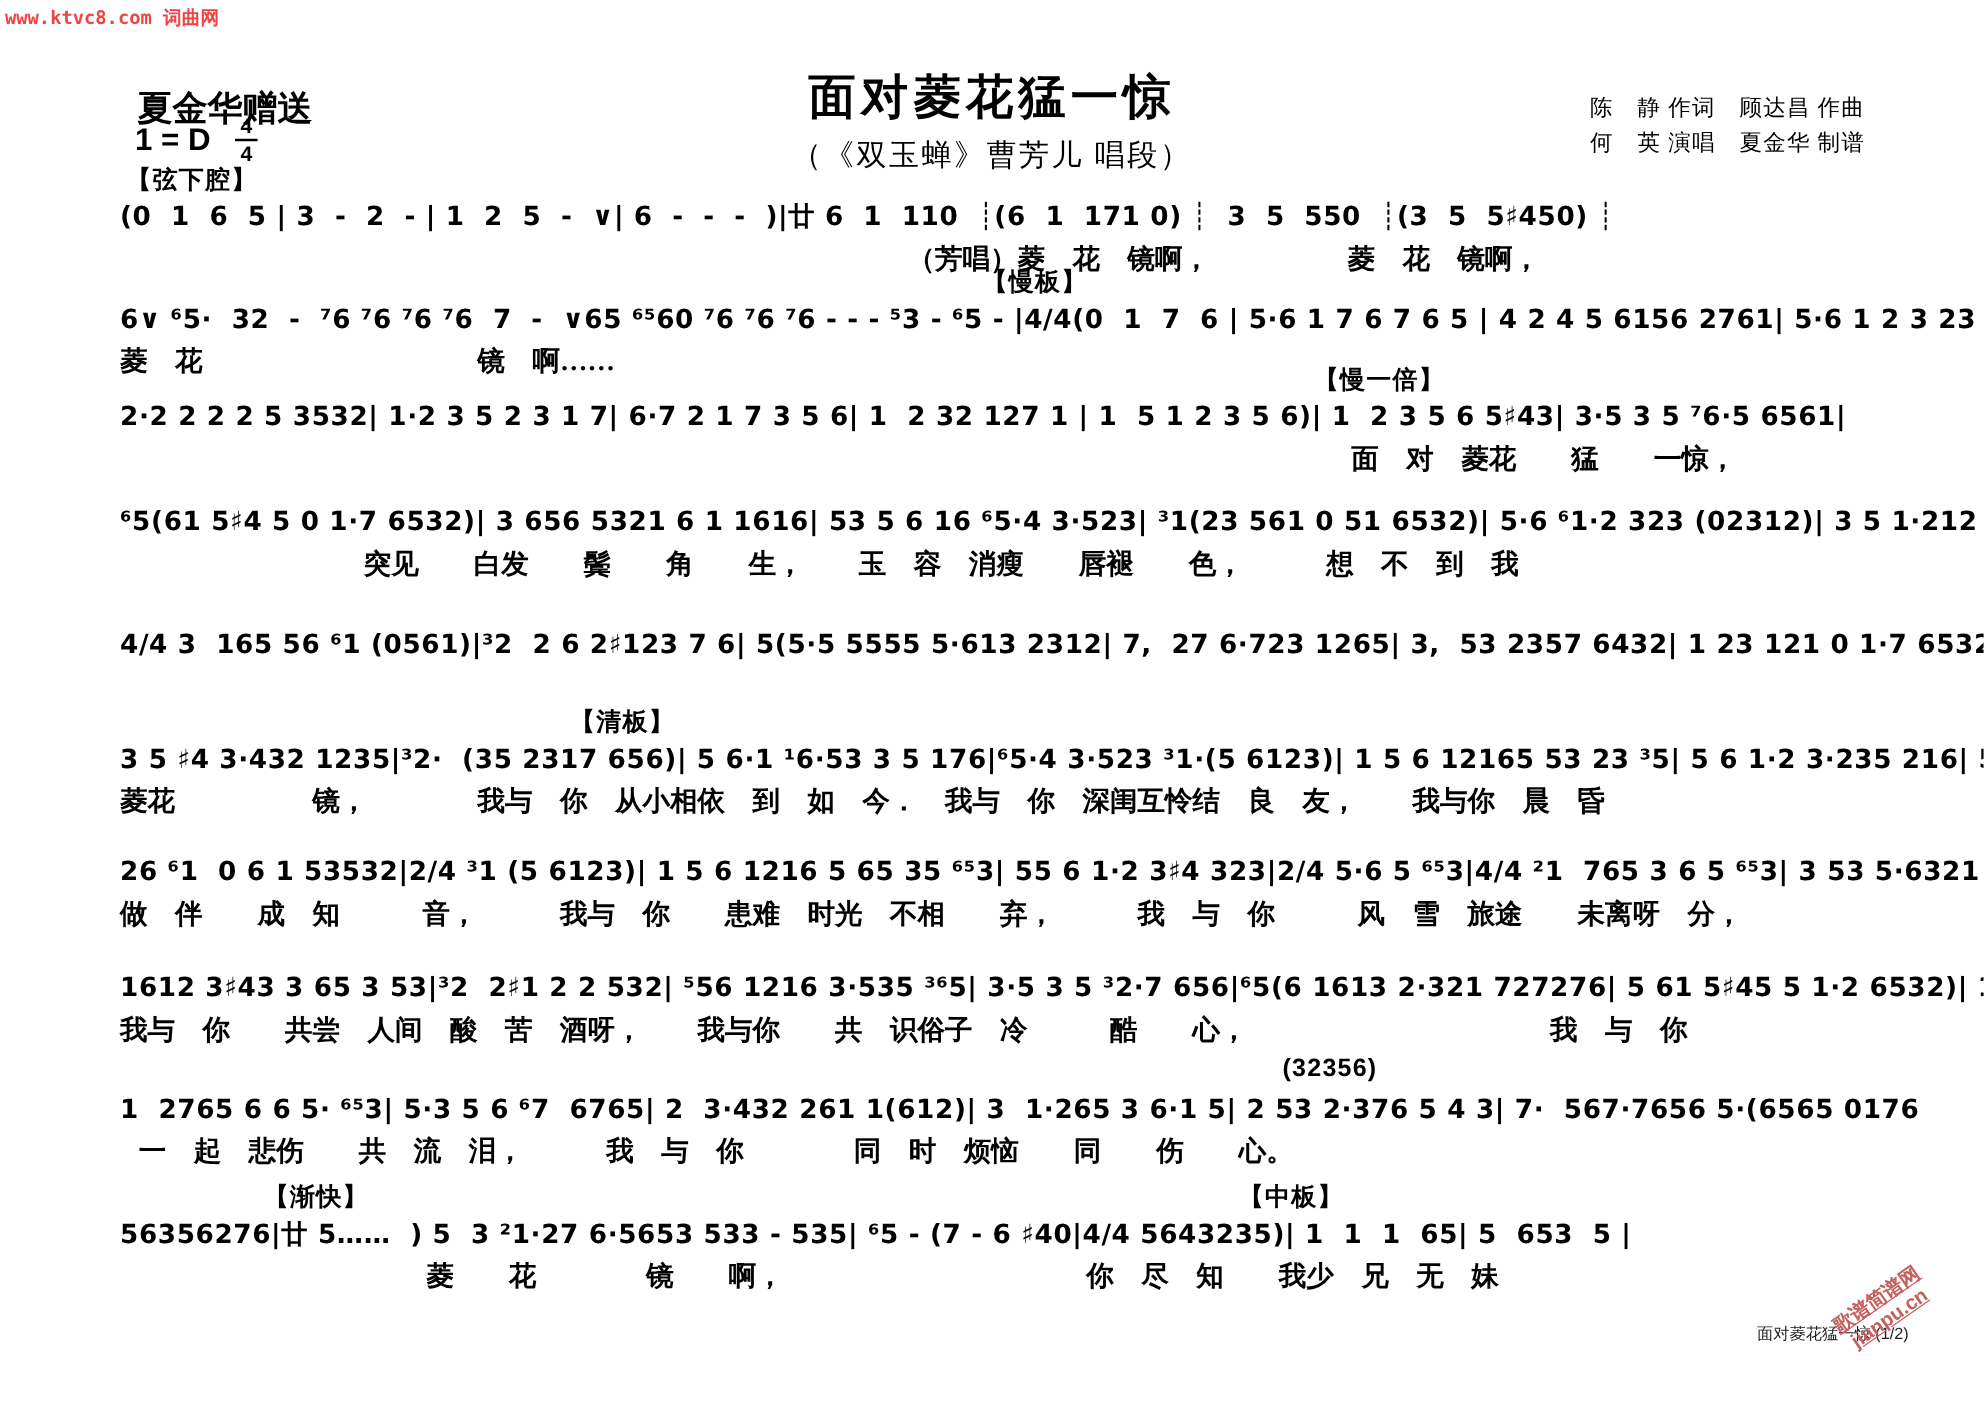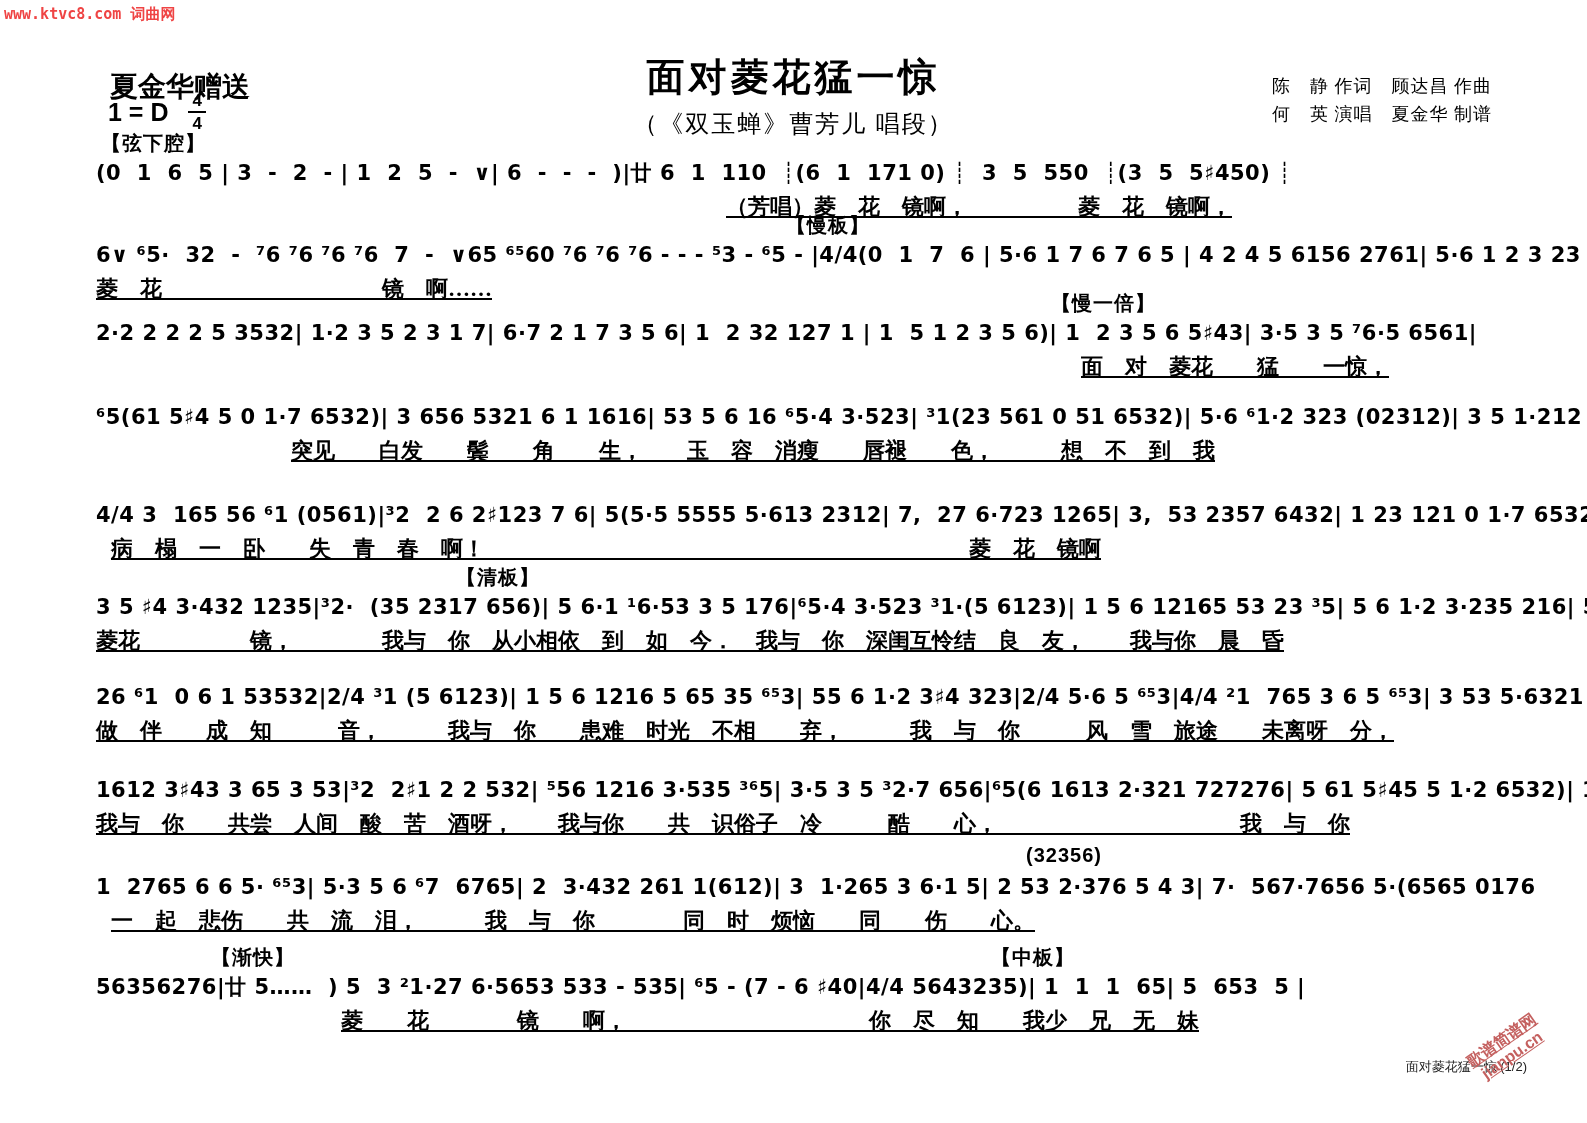--- a/index.html
+++ b/index.html
@@ -47,21 +47,21 @@
     position:absolute;top:0;
     font-size:20px;font-weight:700;letter-spacing:1px;white-space:pre;
   }
   .notes{
     font-family:"DejaVu Sans", sans-serif;
     font-weight:700;font-size:21px;line-height:34px;height:36px;
     white-space:pre;letter-spacing:0.5px;
   }
   .lyrics{
     font-family:"Liberation Serif", serif;
-    font-size:22px;line-height:30px;white-space:pre;font-weight:700;text-decoration:underline;
+    font-size:22px;line-height:30px;white-space:pre;font-weight:700;
   }
   .footer-label{
     position:absolute;left:0;right:60px;top:1058px;text-align:right;
     font-size:13px;color:#222;
   }
   .site-wm{
     position:absolute;right:40px;top:1030px;
     color:#c4605f;font-size:16px;font-weight:700;line-height:18px;
     transform:rotate(-35deg);transform-origin:center;
     text-align:center;
@@ -119,21 +119,20 @@
 
   <div class="music-line" style="top:374px">
     <div class="marker-row"></div>
     <div class="notes">⁶5(61 5♯4 5 0 1·7 6532)| 3 656 5321 6 1 1616| 53 5 6 16 ⁶5·4 3·523| ³1(23 561 0 51 6532)| 5·6 ⁶1·2 323 (02312)| 3 5 1·212 3·5 216|2/4 5 6 5 ⁶⁵33|</div>
     <div class="lyrics" style="padding-left:195px">突见　　白发　　鬓　　角　　生，　　玉　容　消瘦　　唇褪　　色，　　　想　不　到　我</div>
   </div>
 
   <div class="music-line" style="top:472px">
     <div class="marker-row"></div>
     <div class="notes">4/4 3  165 56 ⁶1 (0561)|³2  2 6 2♯123 7 6| 5(5·5 5555 5·613 2312| 7,  27 6·723 1265| 3,  53 2357 6432| 1 23 121 0 1·7 6532)| 6  1 2 3 3 2321|</div>
-    <div class="lyrics" style="padding-left:15px">病　榻　一　卧　　失　青　春　啊！　　　　　　　　　　　　　　　　　　　　　　菱　花　镜啊</div>
   </div>
 
   <div class="music-line" style="top:564px">
     <div class="marker-row">
         <span class="marker" style="left:360px">【清板】</span>
       </div>
     <div class="notes">3 5 ♯4 3·432 1235|³2·  (35 2317 656)| 5 6·1 ¹6·53 3 5 176|⁶5·4 3·523 ³1·(5 6123)| 1 5 6 12165 53 23 ³5| 5 6 1·2 3·235 216| 5 6 5 ⁶⁵3 ⁶1  532|</div>
     <div class="lyrics">菱花　　　　　镜，　　　　我与　你　从小相依　到　如　今．　我与　你　深闺互怜结　良　友，　　我与你　晨　昏</div>
   </div>
 

